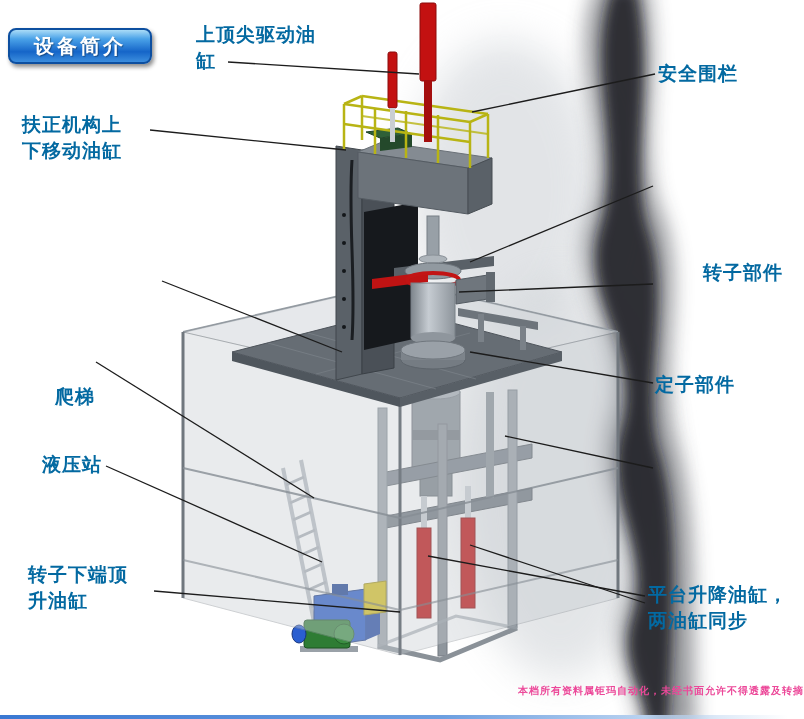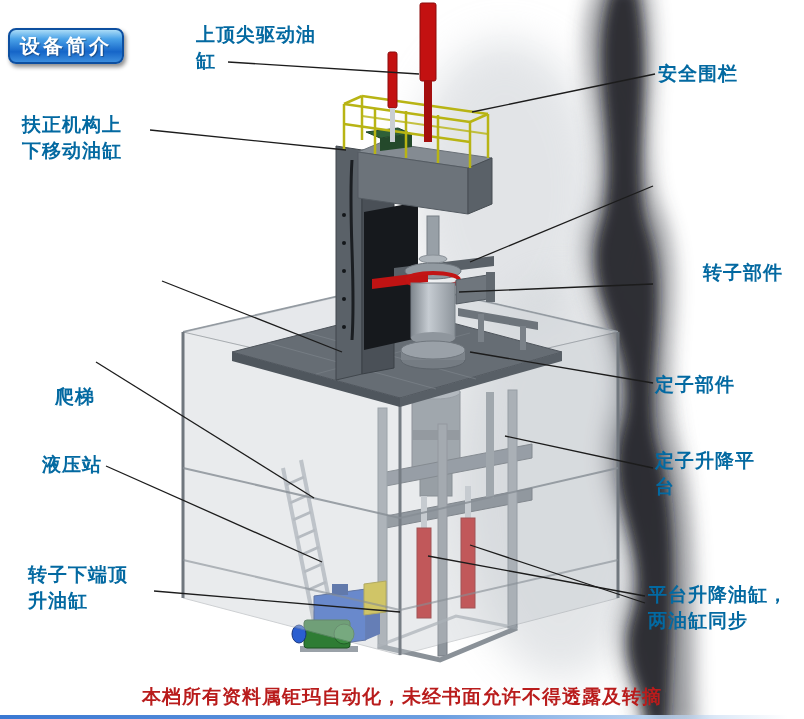--- a/index.html
+++ b/index.html
@@ -4,37 +4,37 @@
 <style>
   * { margin:0; padding:0; box-sizing:border-box; }
   html,body { background:#ffffff; }
   .page {
     position:relative; width:804px; height:719px;
     background:#ffffff; overflow:hidden;
     font-family:"Liberation Sans", sans-serif;
   }
   .scene { position:absolute; inset:0; width:804px; height:719px; }
   .badge {
-    position:absolute; left:8px; top:28px; width:116px; height:36px;
+    position:absolute; left:8px; top:28px; width:144px; height:36px;
     display:flex; align-items:center; justify-content:center;
     background:linear-gradient(180deg,#aadcf7 0%,#4aa2e8 28%,#1565c8 68%,#3c8ede 100%);
     border:2px solid #0d4fa0; border-radius:8px;
     box-shadow:2px 3px 4px rgba(0,0,0,0.45);
   }
   .badge span {
     color:#ffffff; font-size:20px; font-weight:bold; letter-spacing:3px;
     text-shadow:1px 1px 1px rgba(0,0,0,0.35);
   }
   .label {
     position:absolute; font-size:19px; line-height:1.35; font-weight:600;
     color:#0369a1; white-space:pre-line; letter-spacing:1px;
   }
   .footer {
-    position:absolute; left:0; right:0; top:684px; text-align:center;
-    font-size:19px; font-weight:600; color:#b91c1c; letter-spacing:1px;
+    position:absolute; left:0; right:0; top:684px; text-align:right;
+    font-size:10px; font-weight:600; color:#ec4899; letter-spacing:1px;
   }
   .bottom-line {
     position:absolute; left:0; bottom:0; height:4px; width:100%;
     background:linear-gradient(to right,#3a78d2 0%,#6d9fe0 55%,#b9d2f0 80%,rgba(255,255,255,0) 98%);
   }
 </style>
 </head>
 <body>
 
 <div class="page">
@@ -225,22 +225,20 @@
 
   <div class="label" style="left:196px; top:22px;">上顶尖驱动油
 缸</div>
   <div class="label" style="left:658px; top:61px;">安全围栏</div>
   <div class="label" style="left:22px;  top:112px;">扶正机构上
 下移动油缸</div>
   <div class="label" style="left:655px; top:260px;margin-left:48px;">转子部件</div>
   <div class="label" style="left:55px;  top:348px;margin-top:36px;">爬梯</div>
   <div class="label" style="left:655px; top:372px;">定子部件</div>
   <div class="label" style="left:42px;  top:452px;">液压站</div>
-  <div class="label" style="left:655px; top:448px;">定子升降平
-台</div>
   <div class="label" style="left:28px;  top:562px;">转子下端顶
 升油缸</div>
   <div class="label" style="left:648px; top:582px;">平台升降油缸，
 两油缸同步</div>
 
   <div class="footer">本档所有资料属钜玛自动化，未经书面允许不得透露及转摘</div>
   <div class="bottom-line"></div>
 
 </div>
 

